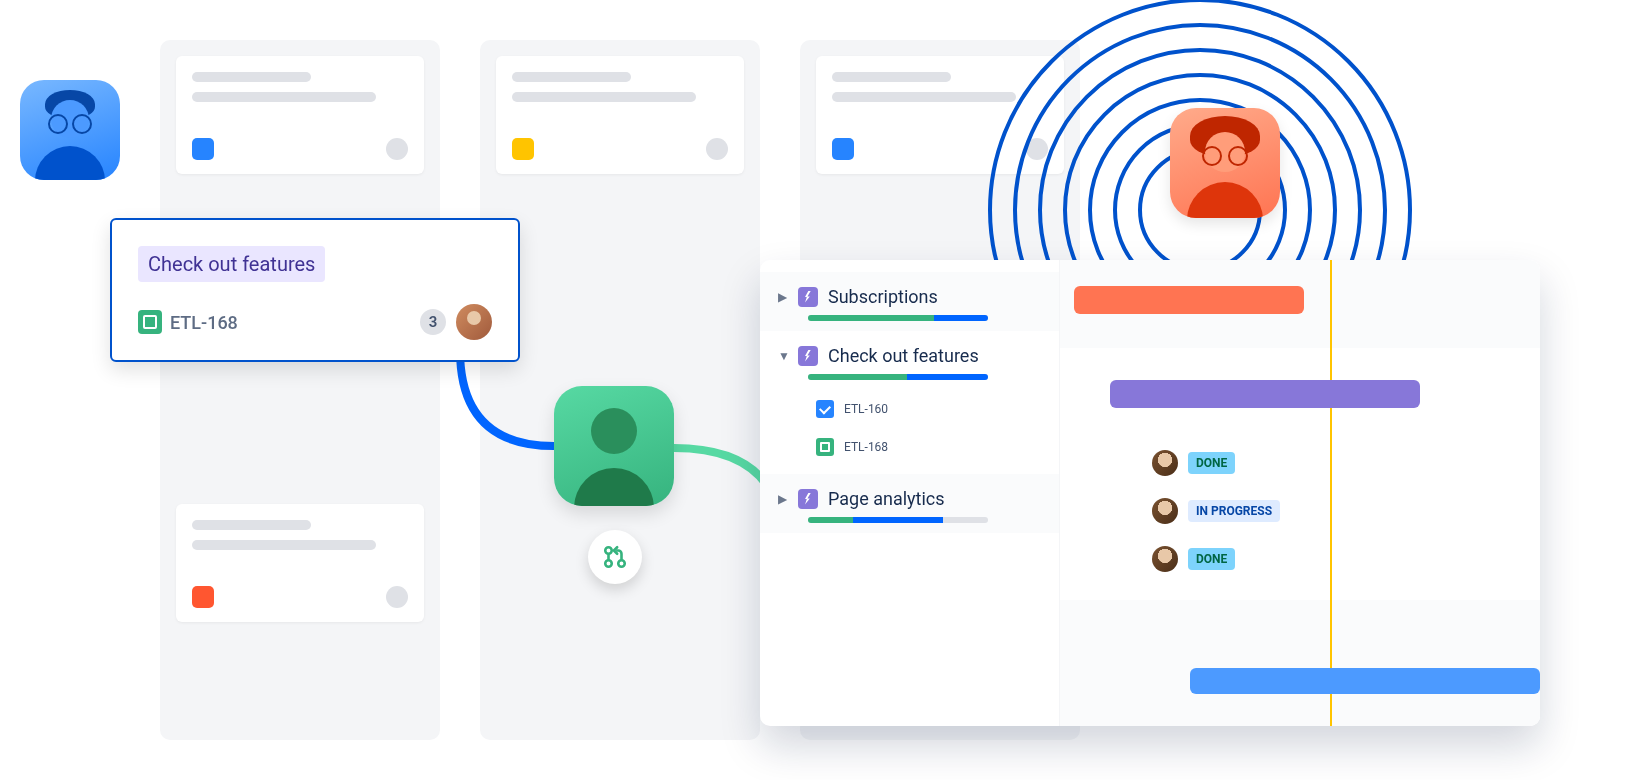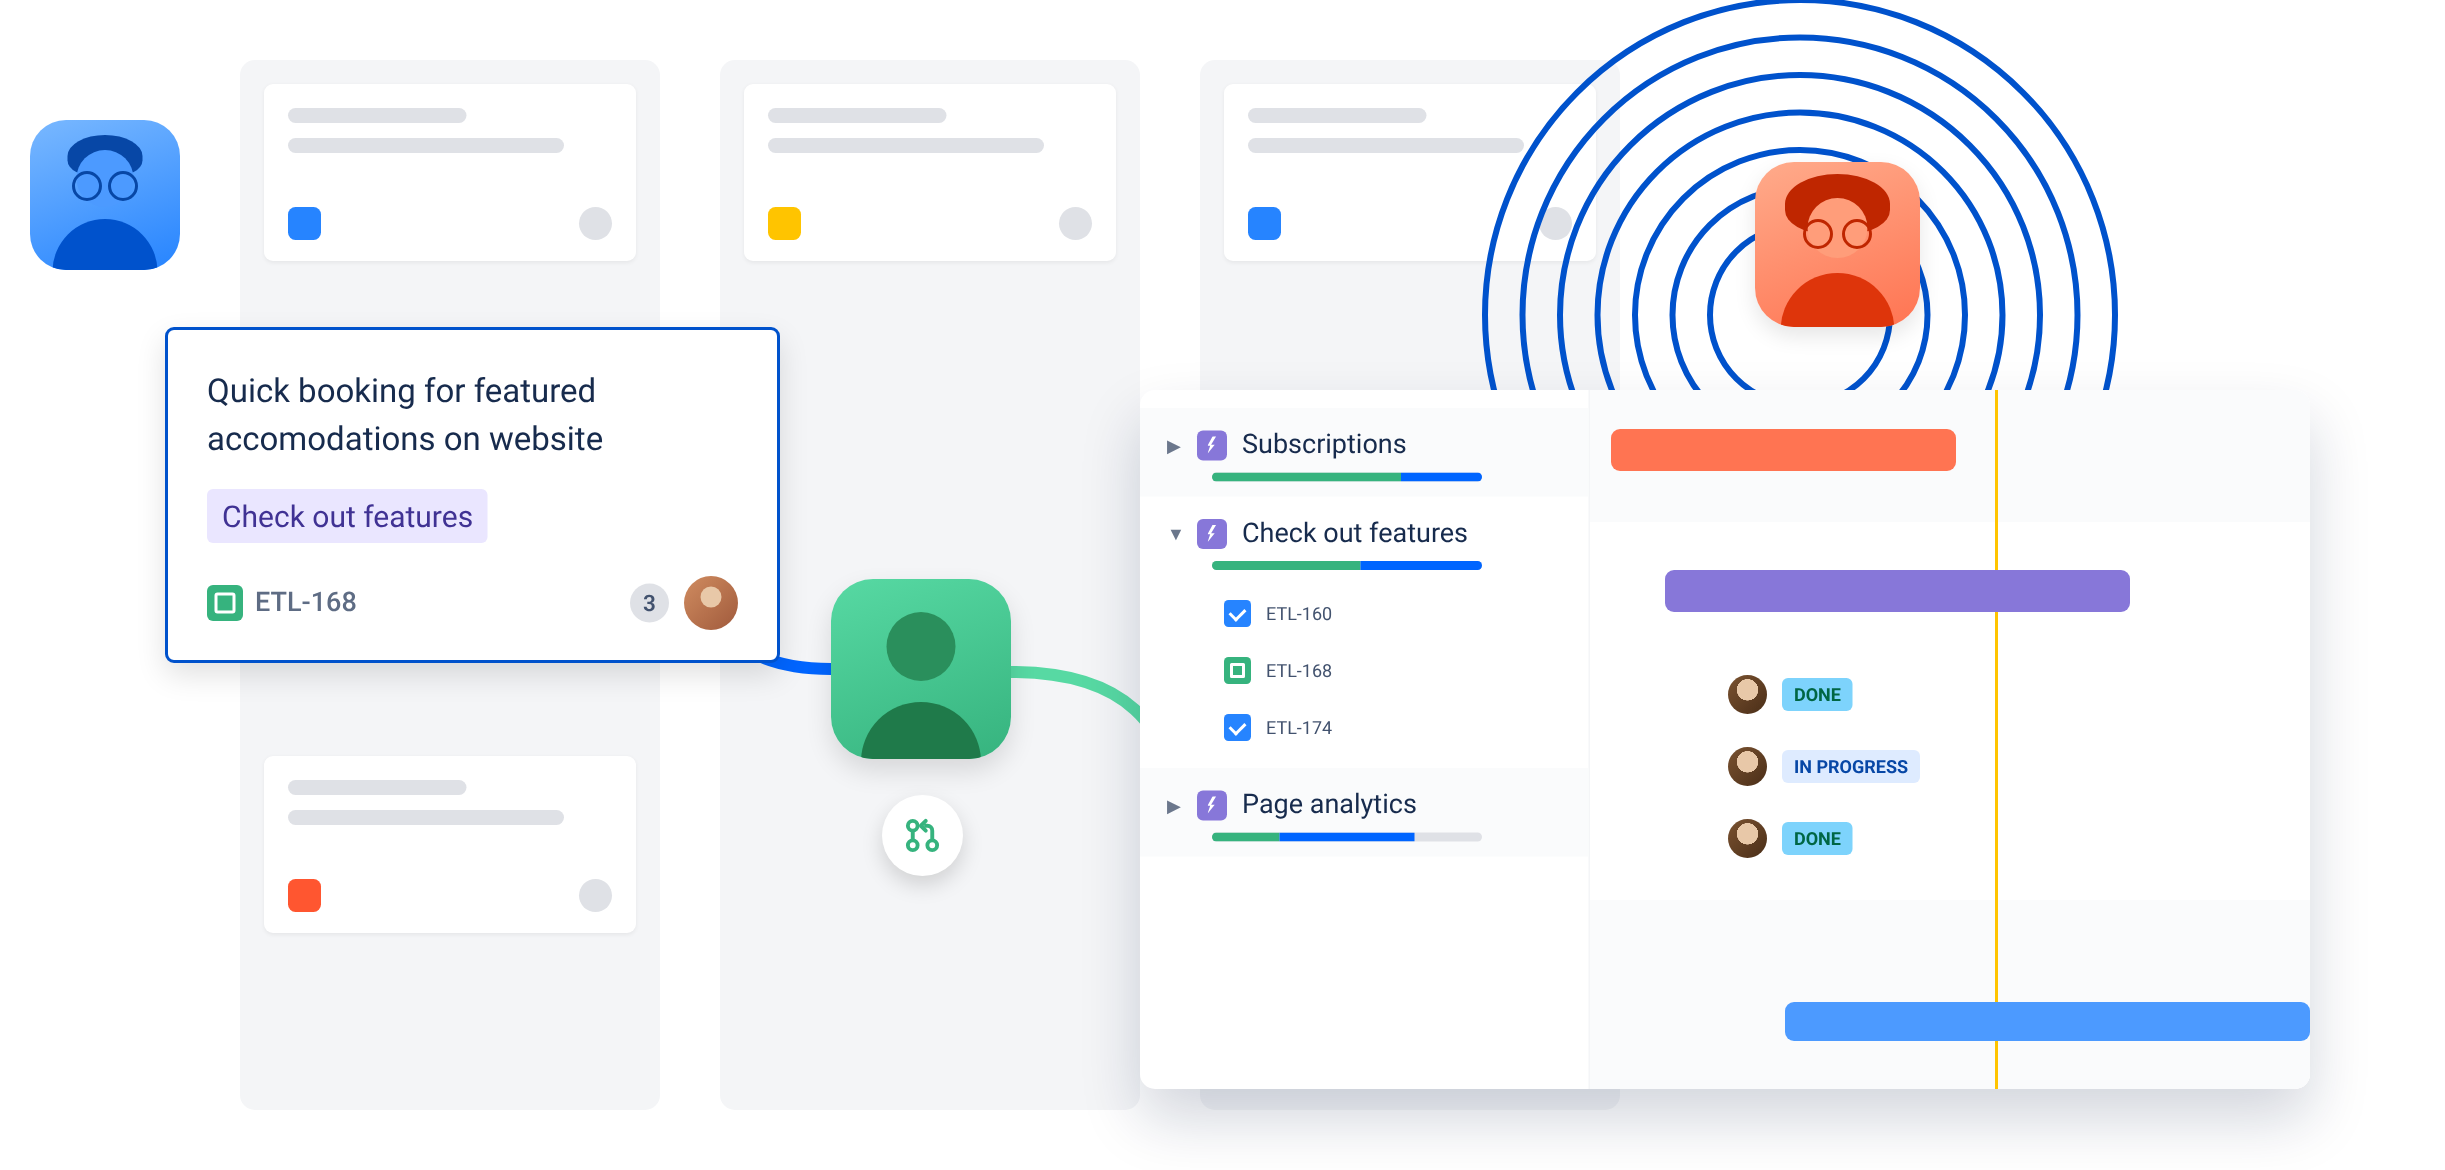--- a/index.html
+++ b/index.html
@@ -540,21 +540,20 @@
   <svg width="26" height="26" viewBox="0 0 24 24">
     <circle cx="6" cy="6" r="3" fill="none" stroke="#36b37e" stroke-width="2.4"></circle>
     <circle cx="6" cy="18" r="3" fill="none" stroke="#36b37e" stroke-width="2.4"></circle>
     <circle cx="18" cy="18" r="3" fill="none" stroke="#36b37e" stroke-width="2.4"></circle>
     <path d="M6 9v6M18 15V9a3 3 0 0 0-3-3h-2" fill="none" stroke="#36b37e" stroke-width="2.4"></path>
     <path d="M14 3l-3 3 3 3" fill="none" stroke="#36b37e" stroke-width="2.4" stroke-linecap="round" stroke-linejoin="round"></path>
   </svg>
 </div>
 
 <div class="ticket-card">
-  <div class="ticket-title">Quick booking for featured accomodations on website</div>
   <span class="ticket-label">Check out features</span>
   <div class="ticket-footer">
     <div class="ticket-key">
       <span class="issue-icon"></span>
       <span>ETL-168</span>
     </div>
     <div class="ticket-right">
       <span class="badge-count">3</span>
       <span class="avatar-sm"></span>
     </div>
@@ -589,24 +588,20 @@
     </div>
 
     <div class="task-row">
       <span class="task-icon"></span>
       <span class="task-key">ETL-160</span>
     </div>
     <div class="task-row">
       <span class="task-icon story"></span>
       <span class="task-key">ETL-168</span>
     </div>
-    <div class="task-row">
-      <span class="task-icon"></span>
-      <span class="task-key">ETL-174</span>
-    </div>
 
     <div class="epic-row alt" style="margin-top:8px">
       <div class="epic-header">
         <span class="chevron">▶</span>
         <span class="epic-icon"></span>
         <span class="epic-title">Page analytics</span>
       </div>
       <div class="progress">
         <div class="seg-g" style="width:25%"></div>
         <div class="seg-b" style="width:50%"></div>

